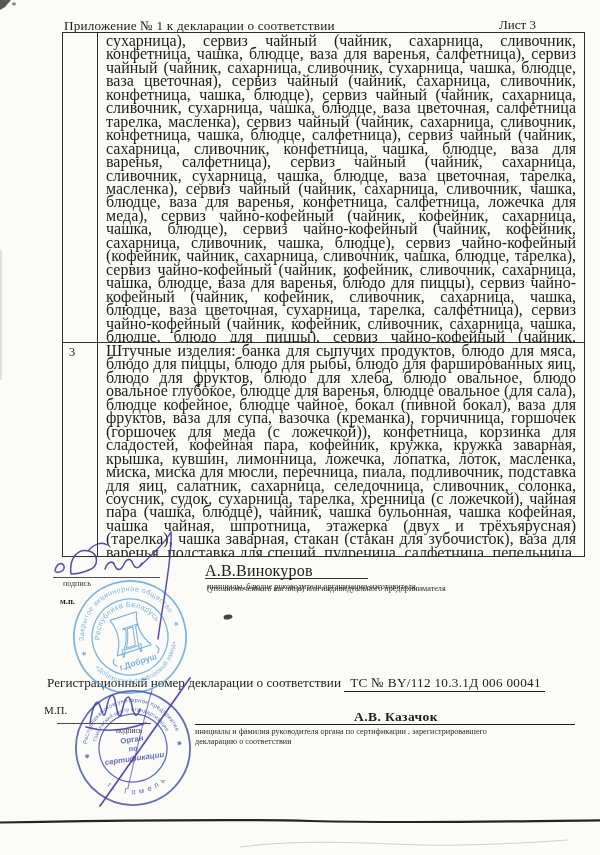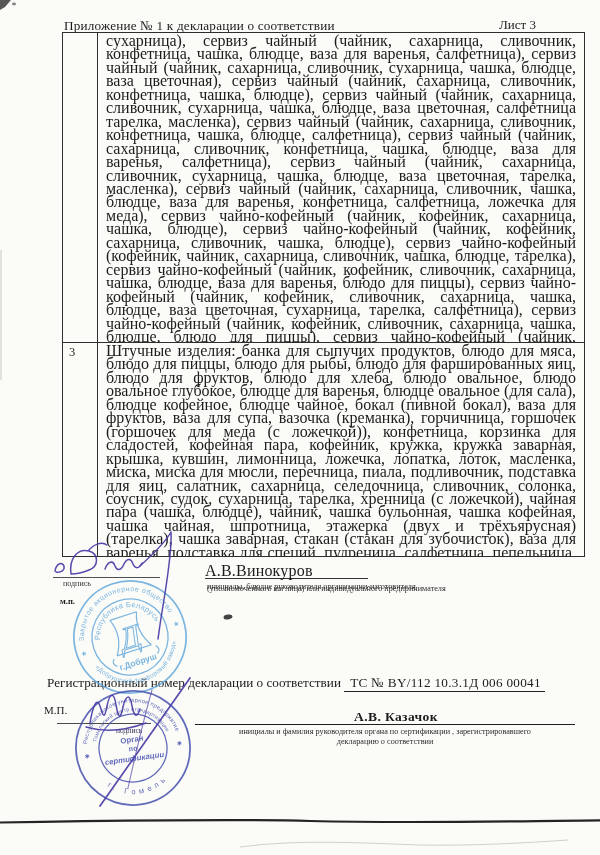--- a/index.html
+++ b/index.html
@@ -45,22 +45,22 @@
   .vin-cap2{left:207px;top:584px;font-size:8.2px;color:#2c2c2c;}
 
   .reg-line{left:47px;top:675px;font-size:13.2px;white-space:nowrap;}
   .reg-number{border-bottom:1.3px solid #222;padding:0 4px 1px 6px;letter-spacing:.3px;}
 
   .lbl-mp-2{left:44px;top:704px;font-size:11px;}
   .sig-line-2{left:57px;top:723px;width:94px;border-top:1px solid #4a4a4a;height:0;}
   .lbl-podpis-2{left:116px;top:726px;font-size:7.5px;color:#2d2d56;}
   .kazachok{left:195px;top:707px;width:380px;height:17px;border-bottom:1.4px solid #1e1e1e;text-align:center;}
   .kazachok span{padding-left:22px;font-weight:bold;font-size:13.5px;letter-spacing:.4px;}
-  .kaz-cap1{left:195px;top:727px;width:380px;text-align:center;font-size:8.2px;color:#2c2c2c;}
-  .kaz-cap2{left:195px;top:737px;width:380px;text-align:center;font-size:8.2px;color:#2c2c2c;}
+  .kaz-cap1{left:195px;top:727px;width:380px;text-align:left;font-size:8.2px;color:#2c2c2c;}
+  .kaz-cap2{left:195px;top:737px;width:380px;font-size:8.2px;color:#2c2c2c;}
 
   .overlay{left:0;top:0;pointer-events:none;}
   .stamp1-stroke{stroke:var(--stamp1);fill:none;}
   .stamp1-text{fill:var(--stamp1);font-family:"Liberation Sans","DejaVu Sans",sans-serif;}
   .stamp2-stroke{stroke:var(--stamp2);fill:none;}
   .stamp2-text{fill:var(--stamp2);font-family:"Liberation Sans","DejaVu Sans",sans-serif;}
   .ink{stroke:var(--ink);fill:none;stroke-linecap:round;stroke-linejoin:round;}
 </style>
 </head>
 <body>

